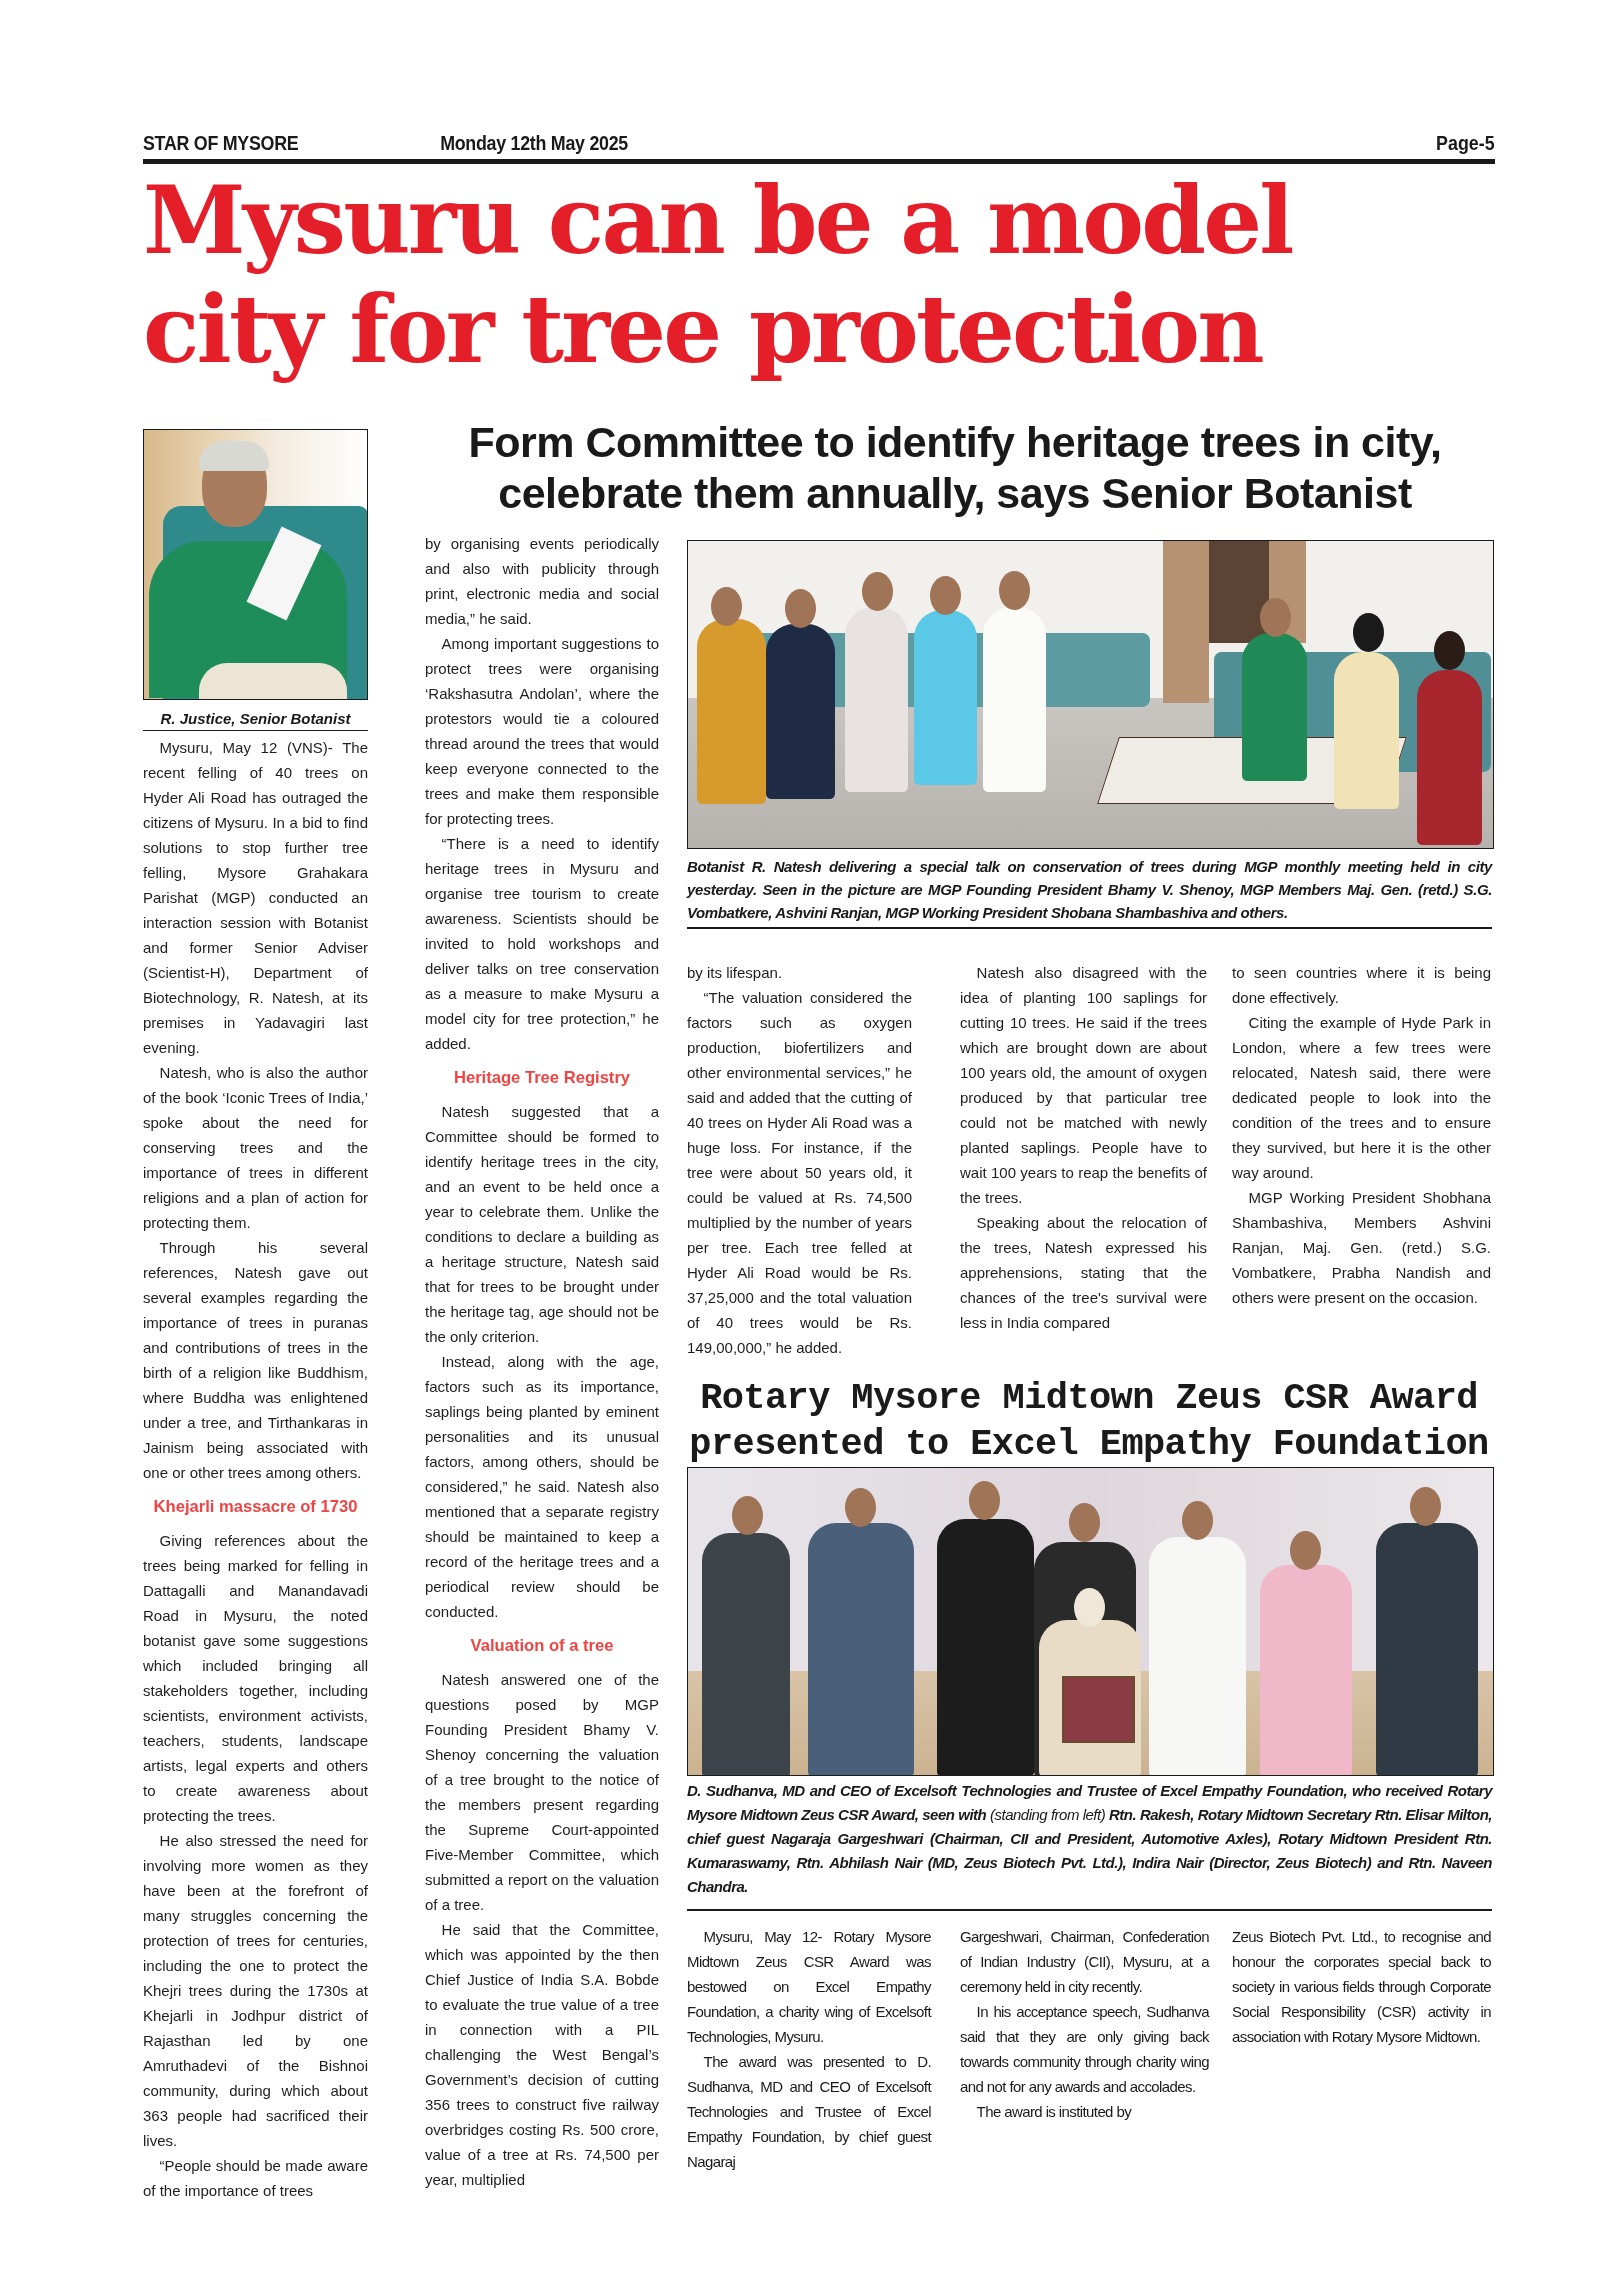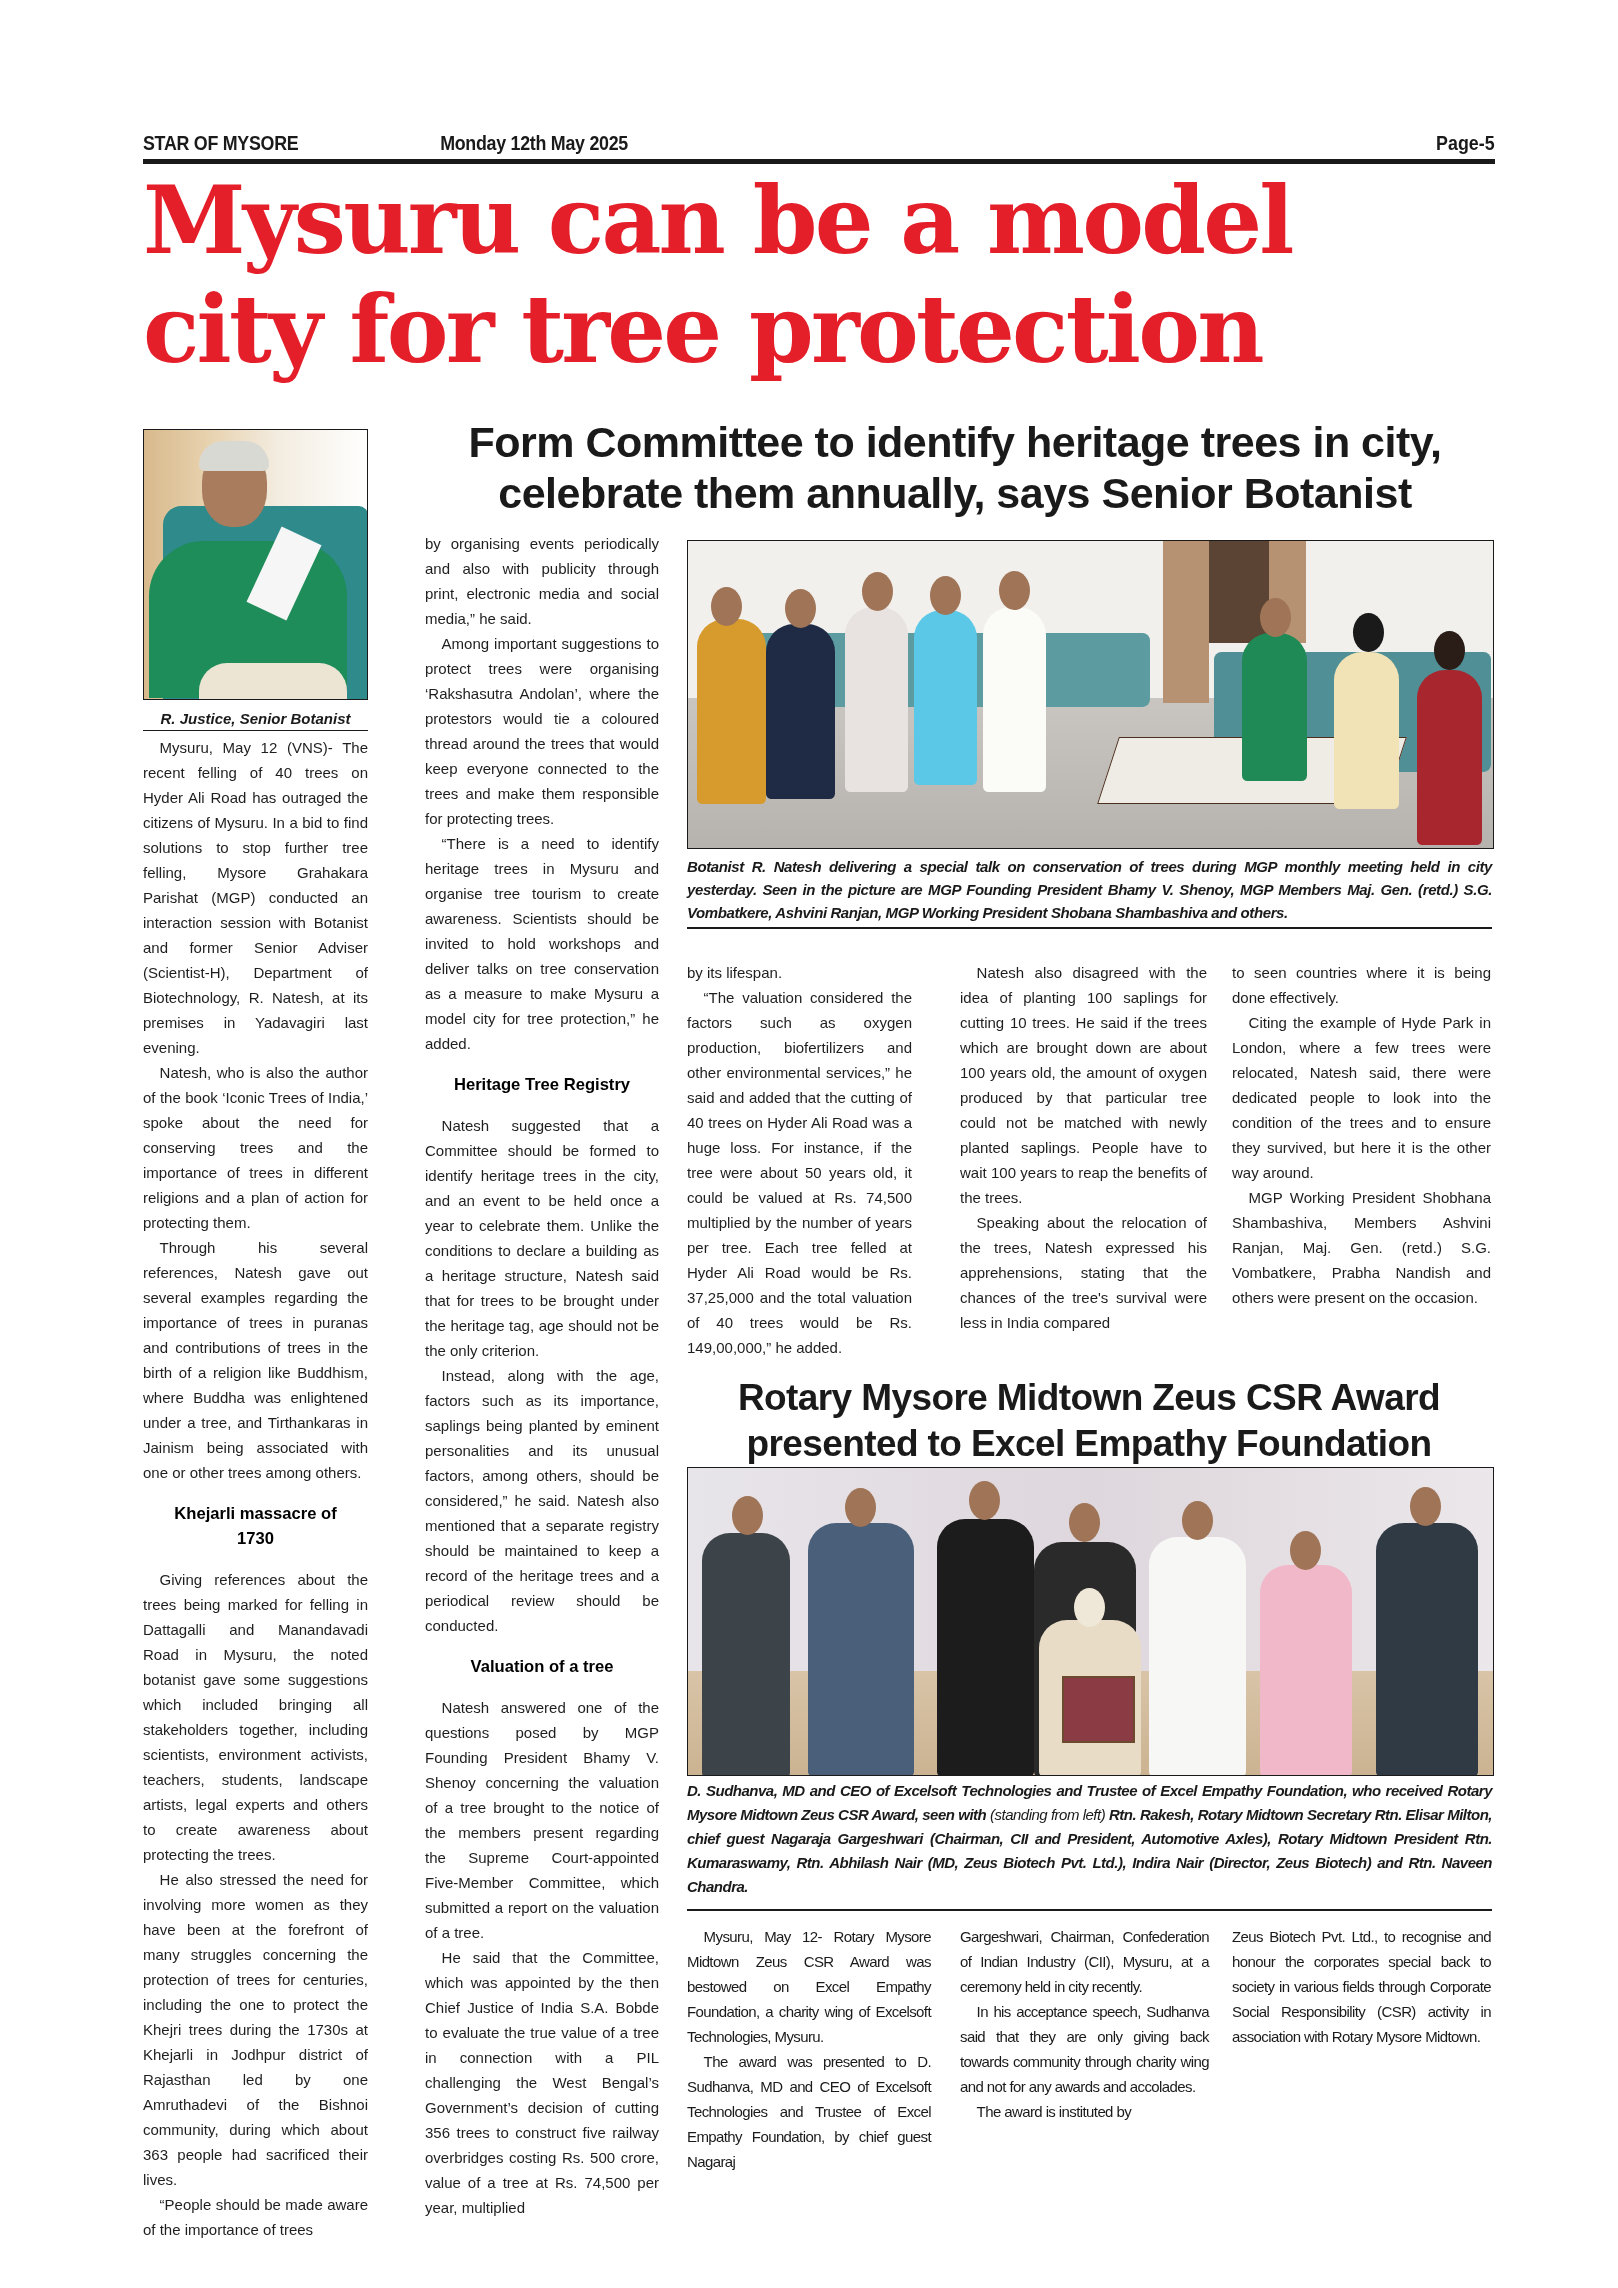--- a/index.html
+++ b/index.html
@@ -37,21 +37,21 @@
                      background: #f6f6f6; transform: rotate(25deg); }
   .portrait .legs { position: absolute; left: 55px; top: 233px; width: 148px; height: 37px; background: #ece5d4; border-radius: 28px 28px 0 0; }
   .portrait-caption { position: absolute; left: 143px; top: 710px; width: 225px; text-align: center;
                       font-weight: bold; font-style: italic; font-size: 15px; padding-bottom: 2.8px;
                       border-bottom: 1.8px solid #1a1a1a; }
 
   .col { position: absolute; font-family: "Liberation Sans", sans-serif; font-size: 15px;
          line-height: 25px; text-align: justify; color: #1e1e1e; }
   .col p { margin: 0; text-indent: 16.6px; }
   .col p.noindent { text-indent: 0; }
-  .col h4 { margin: 16px; color: #000000; font-size: 16.6px; line-height: 25px; text-align: center; font-weight: bold; }
+  .col h4 { margin: 9px; color: #ef4444; font-size: 16.6px; line-height: 25px; text-align: center; font-weight: bold; }
 
   .col1 { left: 143px; top: 735px; width: 225px; }
   .col2 { left: 425px; top: 531px; width: 234px; }
   .col3 { left: 687px; top: 960px; width: 225px; }
   .col4 { left: 960px; top: 960px; width: 247px; }
   .col5 { left: 1232px; top: 960px; width: 259px; }
 
   .meeting-photo { position: absolute; left: 687px; top: 540px; width: 805px; height: 307px;
                    border: 1.8px solid #1a1a1a; overflow: hidden; background: #f2f0ed; }
   .mp-floor { position: absolute; left: 0; top: 157px; width: 100%; height: 157px;
@@ -64,21 +64,21 @@
   .mp-table { position: absolute; left: 420px; top: 196px; width: 286px; height: 65px; background: #efece5;
               transform: skewX(-18deg); border: 1.8px solid #4b2f1e; }
   .person { position: absolute; border-radius: 28px 28px 5.5px 5.5px; }
   .phead { position: absolute; width: 31px; height: 39px; border-radius: 50%; background: #a07457; }
   .mp-caption { position: absolute; left: 687px; top: 853px; width: 805px;
                 font-family: "Liberation Sans", sans-serif; font-weight: bold; font-style: italic;
                 font-size: 15px; line-height: 23px; letter-spacing: -0.4px;
                 padding: 1.8px 0 2.8px; border-bottom: 2.8px solid #1a1a1a; text-align: justify; }
 
   .second-headline { position: absolute; left: 683px; top: 1375px; width: 812px; text-align: center;
-                     font-family: Liberation Sans, sans-serif; font-weight: bold; font-size: 37px;
+                     font-family: Liberation Mono, monospace; font-weight: bold; font-size: 37px;
                      line-height: 46px; letter-spacing: -0.6px; color: #1a1a1a; }
 
   .award-photo { position: absolute; left: 687px; top: 1467px; width: 805px; height: 307px;
                  border: 1.8px solid #1a1a1a; overflow: hidden;
                  background: linear-gradient(90deg, #e8e5ea 0%, #ded7dd 50%, #ebe7ea 100%); }
   .ap-floor { position: absolute; left: 0; top: 203px; width: 100%; height: 106px;
               background: linear-gradient(180deg, #d9c4a8, #cbb391); }
   .ap-caption { position: absolute; left: 687px; top: 1779px; width: 805px;
                 font-family: "Liberation Sans", sans-serif; font-weight: bold; font-style: italic;
                 font-size: 15px; line-height: 24px; letter-spacing: -0.5px;

